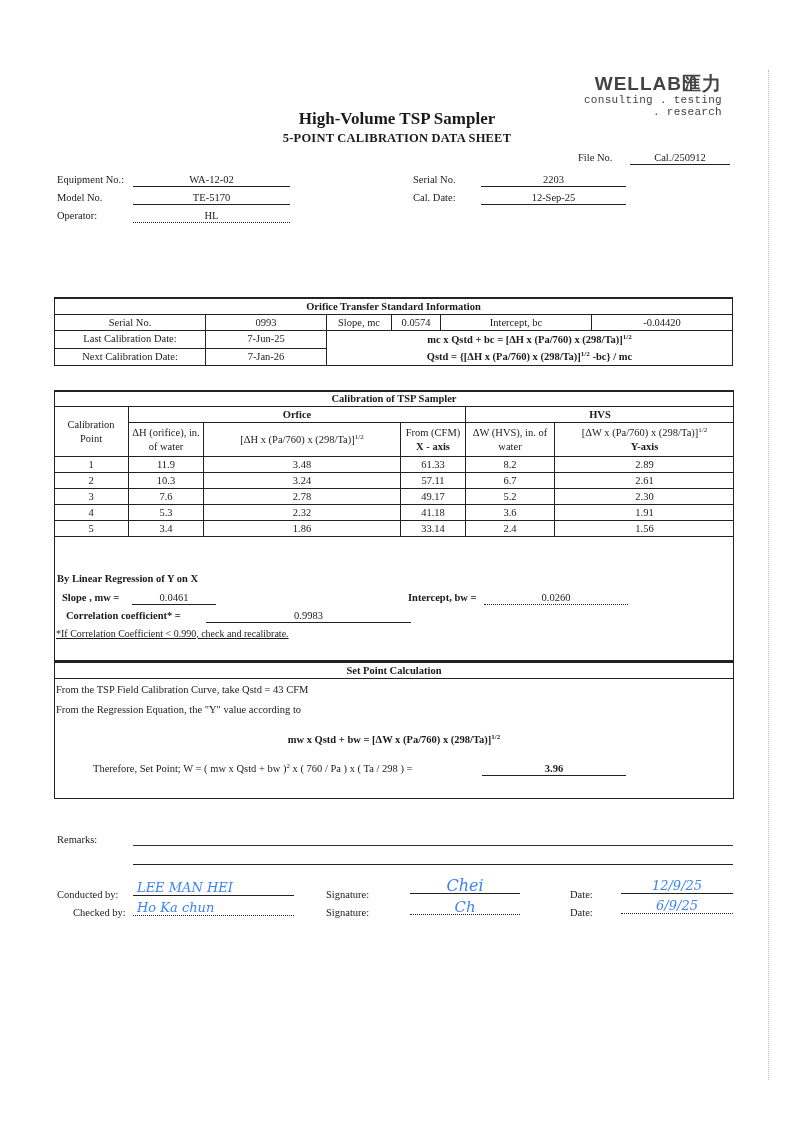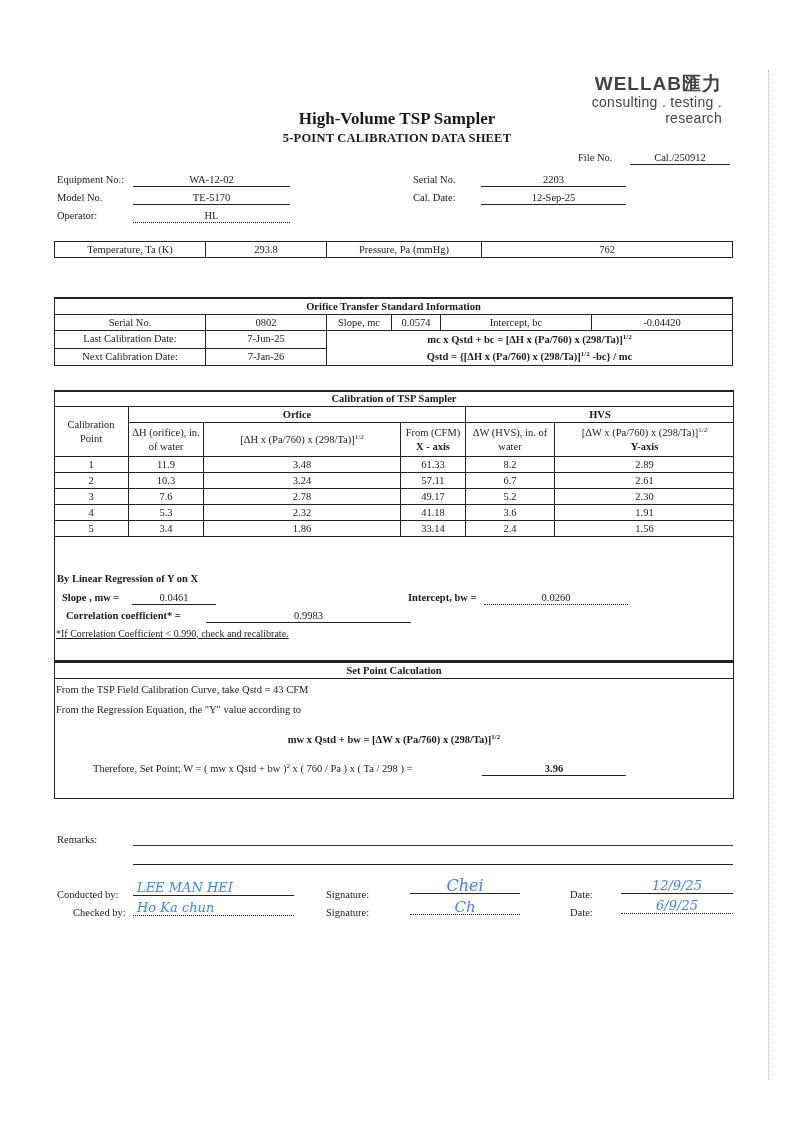--- a/index.html
+++ b/index.html
@@ -2,21 +2,21 @@
 <html><head>
 <meta charset="utf-8">
 <style>
   html, body { margin: 0; padding: 0; background: #ffffff; }
   body { width: 794px; height: 1123px; position: relative; overflow: hidden;
          font-family: "Liberation Serif", "DejaVu Serif", serif; color: #1a1a1a; font-size: 11px; }
   .abs { position: absolute; }
   .logo { left: 572px; top: 74px; width: 150px; }
   .logo-main { font-family: "Liberation Sans", "DejaVu Sans", sans-serif; font-size: 19px; letter-spacing: 1px;
                color: #444; font-weight: bold; line-height: 20px; text-align: right; }
-  .logo-sub { font-family: Liberation Sans, sans-serif; font-size: 14px; color: #444; text-align: right; letter-spacing: 0.3px; }
+  .logo-sub { font-family: Liberation Mono, monospace; font-size: 11px; color: #444; text-align: right; letter-spacing: 0.3px; }
   .title { left: 0; width: 794px; top: 109px; text-align: center; font-size: 17px; font-weight: bold; }
   .subtitle { left: 0; width: 794px; top: 131px; text-align: center; font-size: 12.5px; font-weight: bold; letter-spacing: 0.2px; }
   .lbl { font-size: 10.5px; }
   .uline { border-bottom: 1px solid #222; text-align: center; font-size: 10.5px; height: 13px; line-height: 13px; }
   table.grid { position: absolute; border-collapse: collapse; font-size: 10.5px; }
   table.grid td { border: 1px solid #222; text-align: center; padding: 0 2px; height: 15px; line-height: 14px; }
   table.grid td.hdr { font-weight: bold; }
   .box { position: absolute; border: 1px solid #222; }
   .sup { font-size: 7px; vertical-align: super; line-height: 0; }
   .bold { font-weight: bold; }
@@ -46,37 +46,31 @@
 <div class="abs lbl" style="left:57px;top:210px;">Operator:</div>
 <div class="abs uline" style="left:133px;top:209px;width:157px;border-bottom-style:dotted;">HL</div>
 
 <div class="abs lbl" style="left:413px;top:174px;">Serial No.</div>
 <div class="abs uline" style="left:481px;top:173px;width:145px;">2203</div>
 <div class="abs lbl" style="left:413px;top:192px;">Cal. Date:</div>
 <div class="abs uline" style="left:481px;top:191px;width:145px;">12-Sep-25</div>
 
 <table class="grid" style="left:54px;top:241px;width:679px;">
   <tbody>
-  <tr>
-    <td style="width:146px;">Temperature, Ta (K)</td>
-    <td style="width:116px;">293.8</td>
-    <td style="width:150px;">Pressure, Pa (mmHg)</td>
-    <td>762</td>
-  </tr>
 </tbody>
   </table>
 
 <table class="grid" style="left:54px;top:297px;width:679px;">
   <tbody>
       <tr>
         <td colspan="6" class="hdr" style="border-top:2px solid #222;">Orifice Transfer Standard Information</td>
       </tr>
   <tr>
     <td style="width:146px;">Serial No.</td>
-    <td style="width:116px;">0802</td>
+    <td style="width:116px;">0993</td>
     <td style="width:60px;">Slope, mc</td>
     <td style="width:44px;">0.0574</td>
     <td style="width:146px;">Intercept, bc</td>
     <td>-0.04420</td>
   </tr>
   <tr>
     <td>Last Calibration Date:</td>
     <td>7-Jun-25</td>
     <td colspan="4" rowspan="2" class="bold" style="line-height:17px;">
       <div><span>mc x Qstd + bc = [ΔH x (Pa/760) x (298/Ta)]</span><span class="sup">1/2</span></div>

